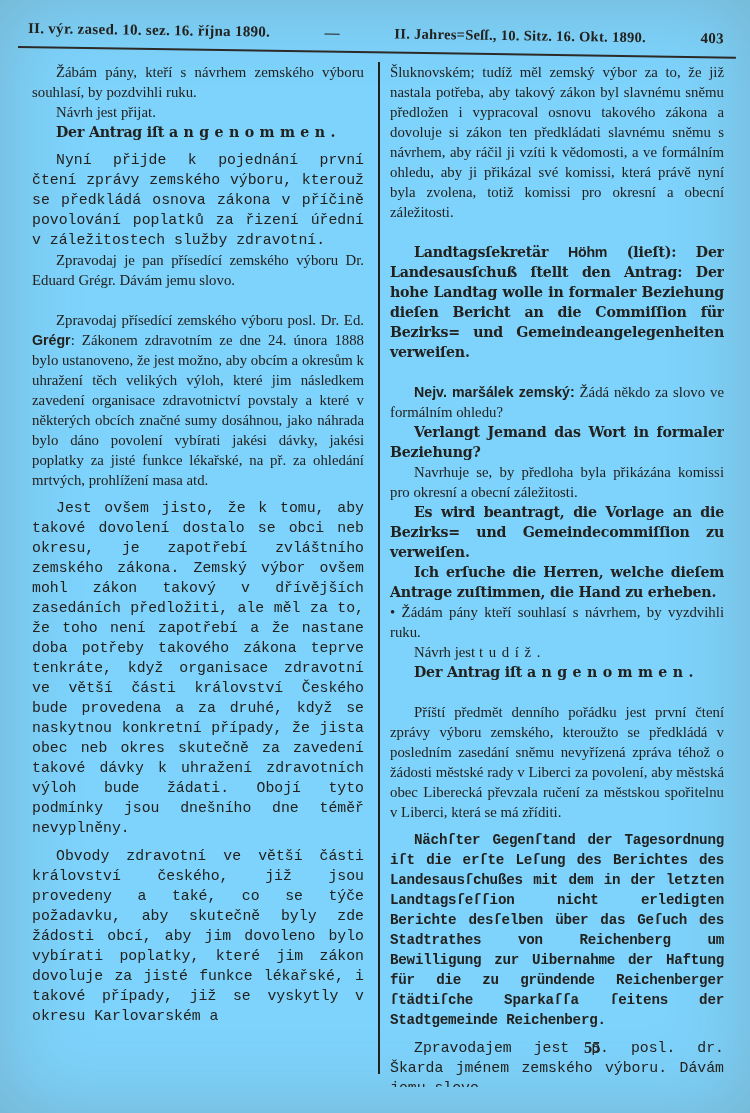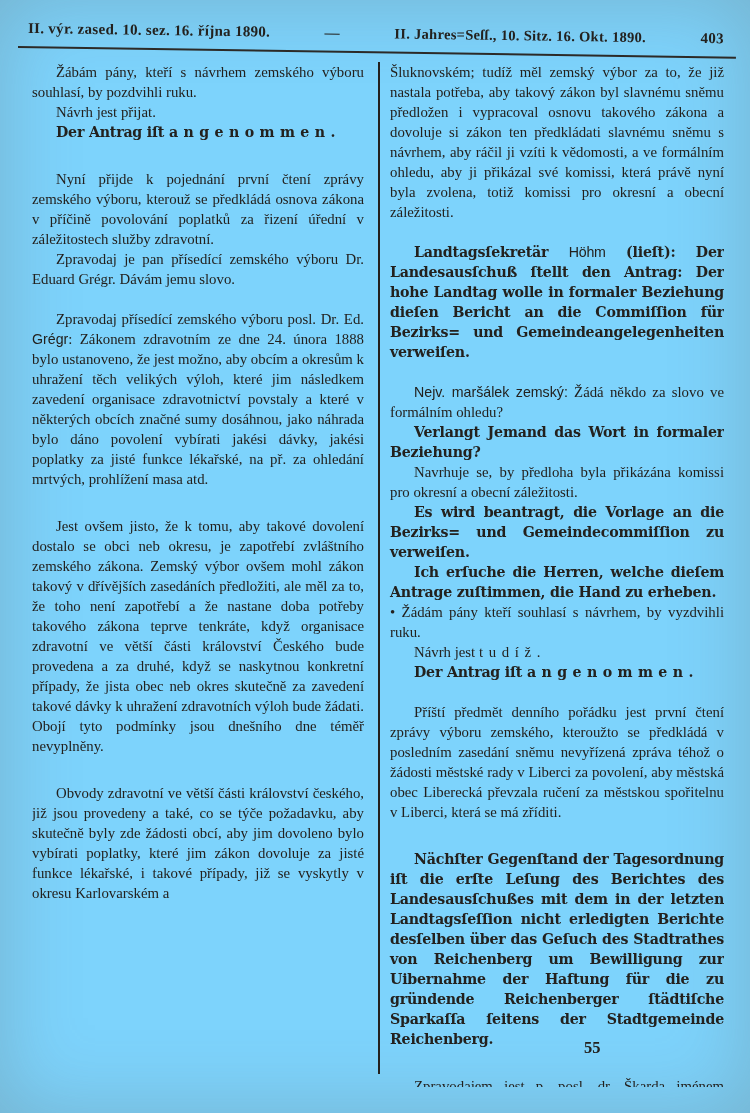--- a/index.html
+++ b/index.html
@@ -32,26 +32,26 @@
     position:absolute;top:62px;left:32px;right:26px;bottom:26px;
     display:flex;overflow:hidden;
   }
   .col{font-size:14.8px;line-height:20px;text-align:justify;}
   .col.left{width:332px;padding-right:14px;}
   .col.right{flex:1;padding-left:10px;}
   .vrule{width:2px;background:#23211e;height:1012px;flex:0 0 2px;}
   
   p.para{margin:0;text-indent:24px;}
   p.noind{text-indent:0;}
-  p.gap1{margin-top:27px;}
+  p.gap1{margin-top:8px;font-family:Liberation Mono, monospace;}
   p.gap2{margin-top:20px;}
   
   .fr{font-family:"DejaVu Serif", serif;font-weight:bold;font-size:14.2px;letter-spacing:-0.015em;}
   
-  .name{font-family:"Liberation Sans", sans-serif;font-weight:normal;font-size:14.2px;}
+  .name{font-family:"Liberation Sans", sans-serif;font-weight:bold;font-size:14.2px;}
   
   .sp{letter-spacing:.38em;}
   
   .folio{
     position:absolute;left:584px;top:1038px;
     font-size:16.5px;font-weight:bold;
   }
 </style>
 </head>
 <body>

